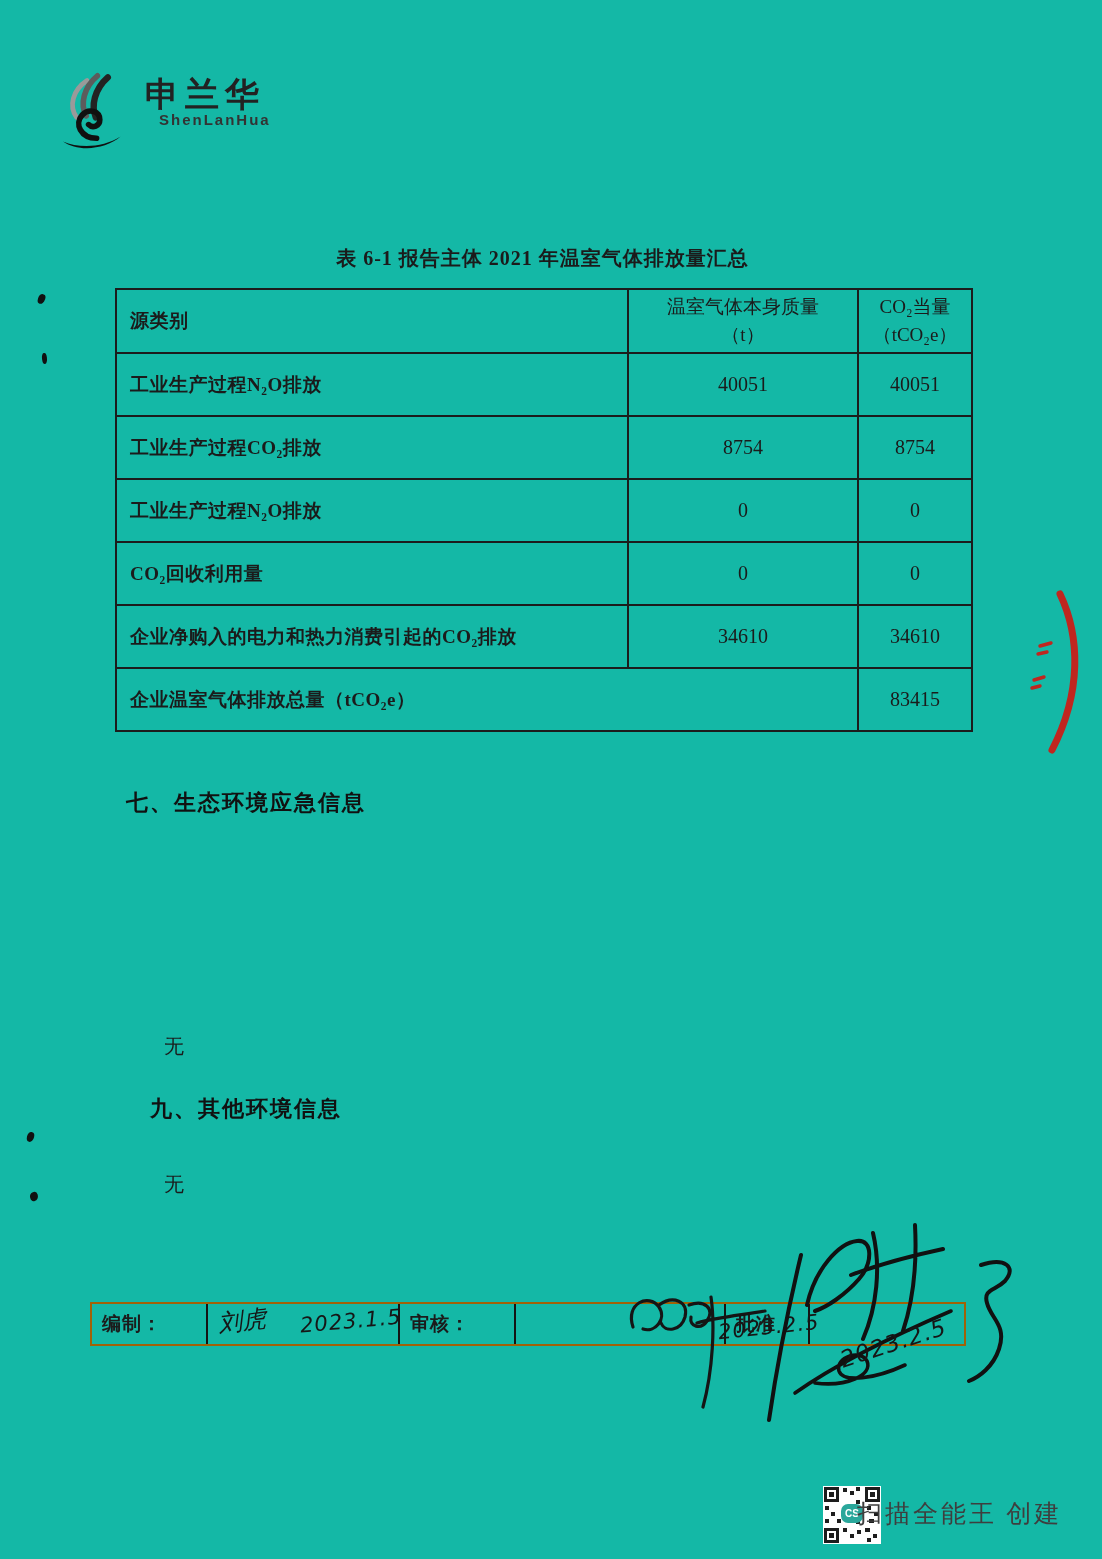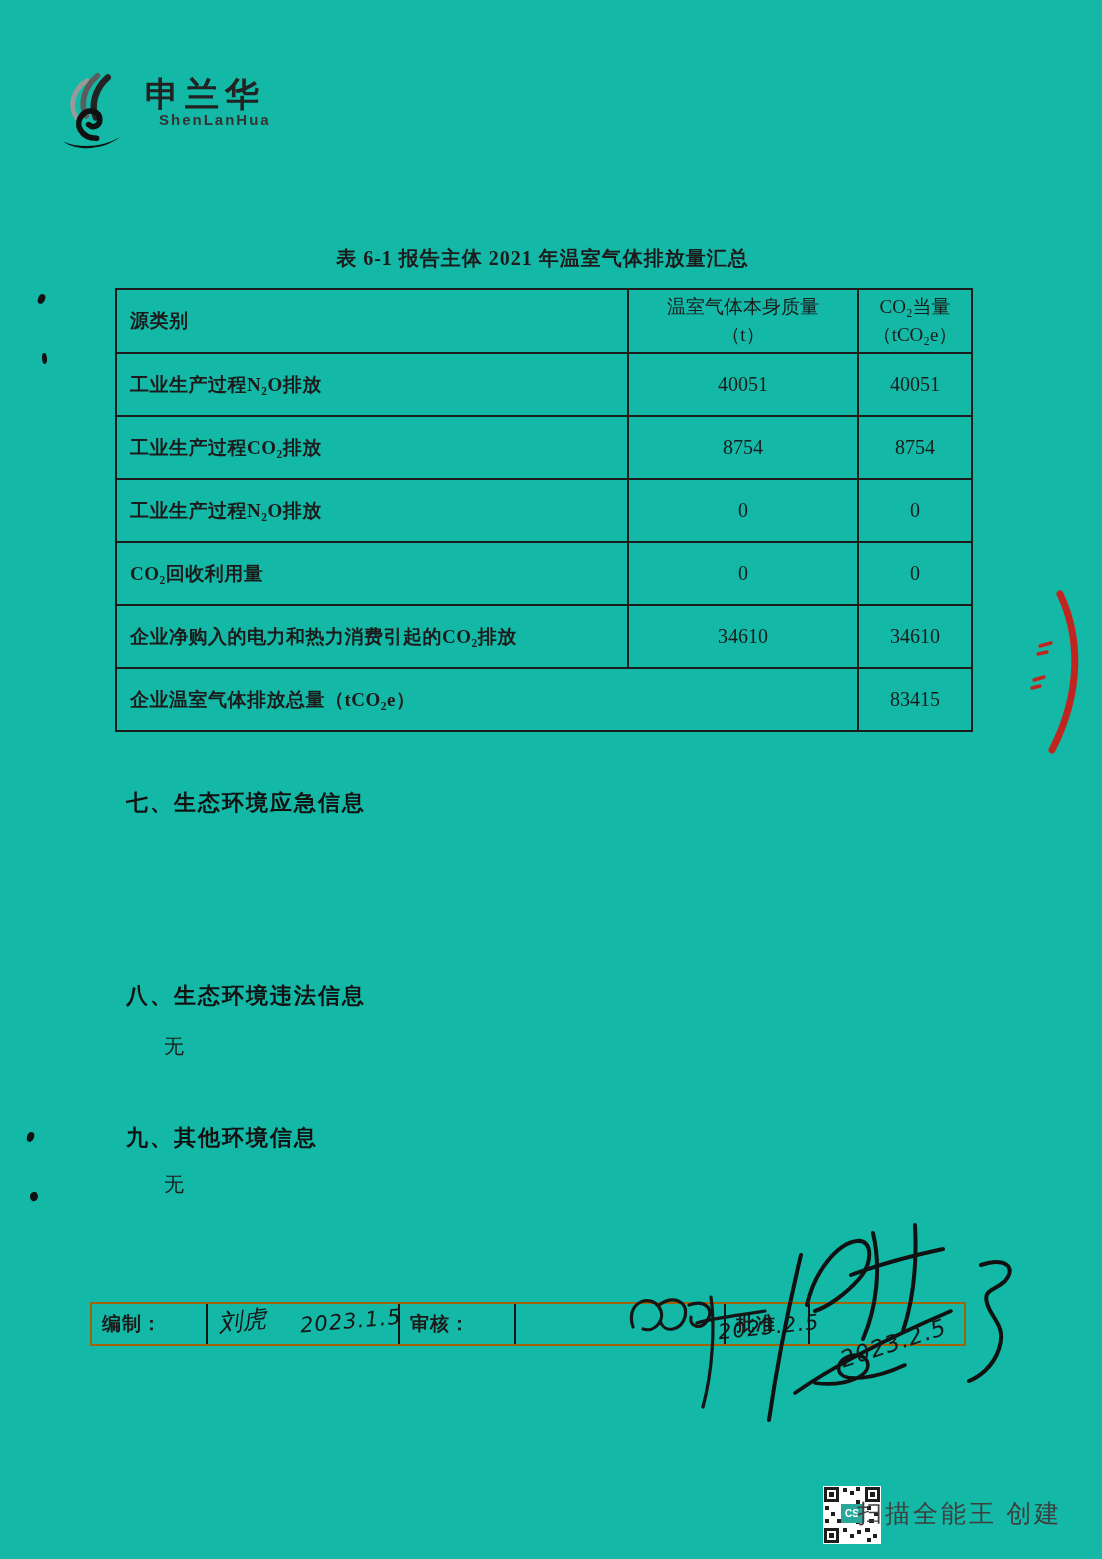--- a/index.html
+++ b/index.html
@@ -43,21 +43,21 @@
   .hand-name{font-size:24px;transform:rotate(-7deg);}
   .hand-date{font-size:21px;transform:rotate(-5deg);letter-spacing:1px;}
   svg.scribble{position:absolute;overflow:visible;}
   
   .speck{position:absolute;background:#111;border-radius:50% 40% 55% 45%;}
   
   .credit{position:absolute;left:857px;top:1497px;font-size:25px;letter-spacing:3px;
     color:#3e3e3e;font-family:"Liberation Serif",serif;}
   .qr{position:absolute;left:823px;top:1486px;}
   .qr-cs{position:absolute;left:841px;top:1504px;width:22px;height:19px;background:#2aa79b;
-    border-radius:0;color:#fff;font-family:"Liberation Sans",sans-serif;font-weight:bold;
+    border-radius:7px;color:#fff;font-family:"Liberation Sans",sans-serif;font-weight:bold;
     font-size:10px;display:flex;align-items:center;justify-content:center;}
 </style>
 </head>
 <body>
 
 <div class="page">
 
   <div class="logo">
     <svg width="80" height="86" viewBox="0 0 100 104">
       <path d="M40 14 C22 26 17 46 27 60" stroke="#9a9a9a" stroke-width="6" fill="none" stroke-linecap="round"></path>
@@ -119,24 +119,23 @@
     </tr>
     <tr class="row">
       <td class="lbl" colspan="2">企业温室气体排放总量（tCO₂e）</td>
       <td class="val">83415</td>
     </tr>
   </tbody>
     </table>
 
   <div class="h-sec" style="top:788px;">七、生态环境应急信息</div>
 
-  <div class="h-sec" style="top:981px;">八、生态环境违法信息</div>
   <div class="none-val" style="top:1033px;">无</div>
 
-  <div class="h-sec" style="top:1123px;">九、其他环境信息</div>
+  <div class="h-sec" style="top:1094px;margin-left:24px;">九、其他环境信息</div>
   <div class="none-val" style="top:1171px;">无</div>
 
   <div class="appr">
     <div class="c1">
         <span class="albl">编制：</span>
       </div>
     <div class="c2"></div>
     <div class="c3">
         <span class="albl">审核：</span>
       </div>

